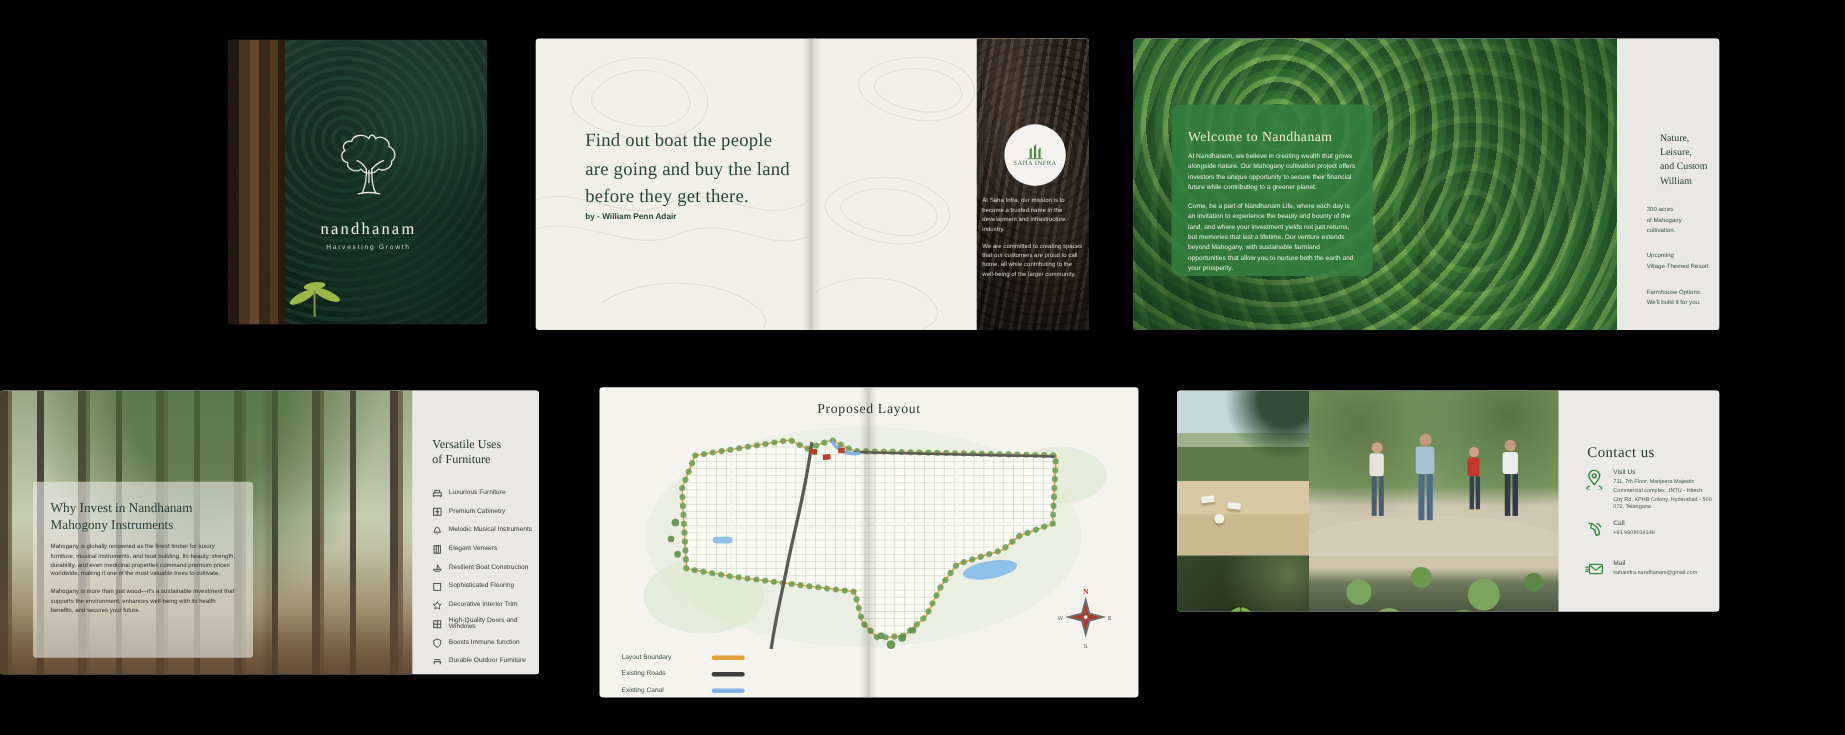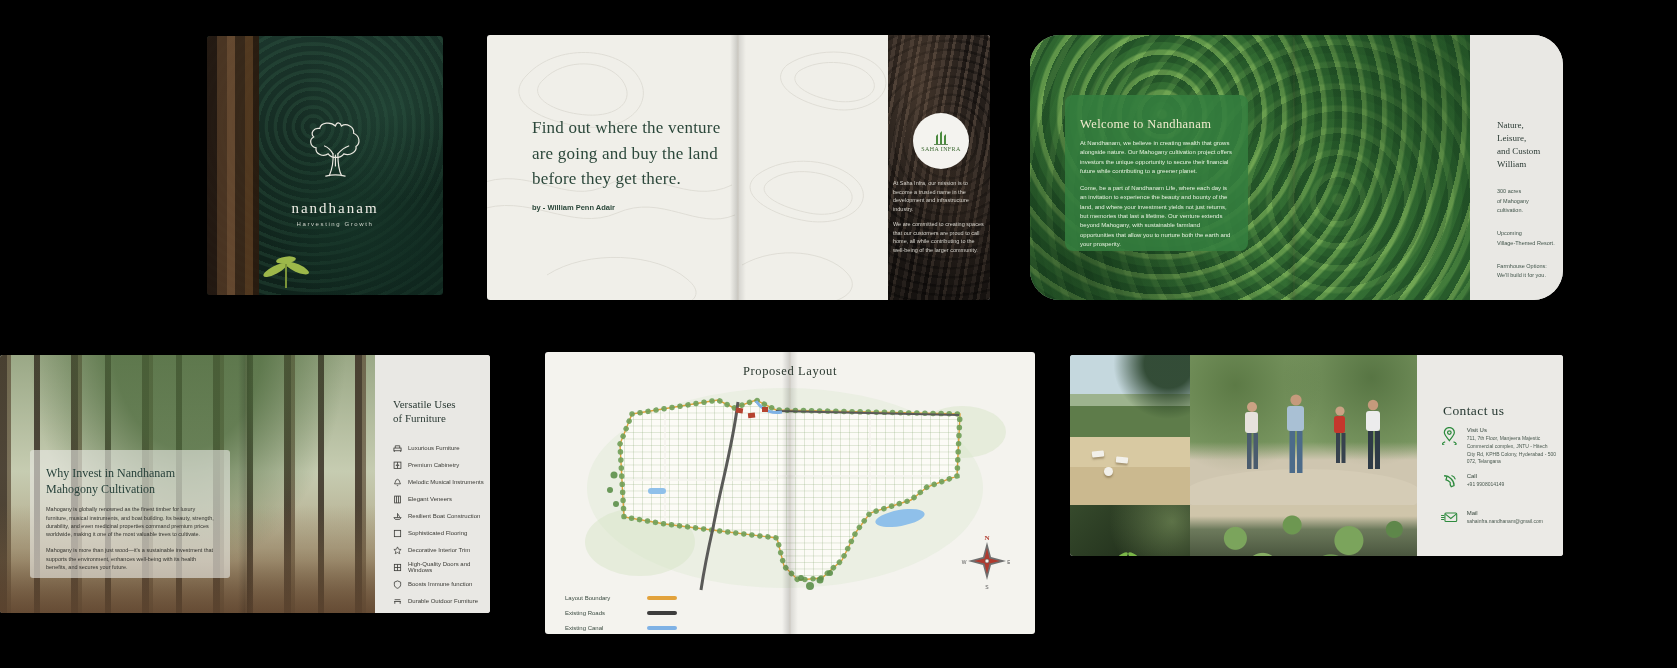--- a/index.html
+++ b/index.html
@@ -24,63 +24,63 @@
   #cover .logo-block{left:50%;top:84px;transform:translateX(calc(-50% + 10px));text-align:center;color:#eceae2;}
   #cover .brand{font-size:15px;letter-spacing:2px;margin-top:18px;color:#efede6;}
   #cover .tagline{font-size:6px;letter-spacing:1.6px;margin-top:4px;color:#cfd4cb;}
   #cover .plant{left:50px;top:212px;}
 
   
   #quote{left:487px;top:35px;width:503px;height:265px;background:#f0efe9;}
   #quote .topo{left:0;top:0;}
   #quote .quote-block{left:45px;top:80px;width:190px;}
   #quote .quote-text{font-size:17px;line-height:1.5;color:#2b473a;letter-spacing:.2px;}
-  #quote .quote-attr{font-size:7.5px;font-weight:bold;color:#2b473a;margin-top:11px;}
+  #quote .quote-attr{font-size:7.5px;font-weight:bold;color:#2b473a;}
   #quote .bark{left:401px;top:0;width:102px;height:265px;
     background:
       linear-gradient(180deg,rgba(0,0,0,0) 40%,rgba(0,0,0,.4) 100%),
       radial-gradient(ellipse at 30% 18%, rgba(125,98,76,.35), transparent 50%),
       radial-gradient(ellipse at 72% 62%, rgba(92,72,56,.3), transparent 46%),
       repeating-radial-gradient(circle at 60% 40%, rgba(0,0,0,.3) 0 2px, rgba(0,0,0,0) 3px 9px),
       repeating-linear-gradient(100deg,#241e1a 0 6px,#3a312b 6px 10px,#1c1714 10px 14px,#453a32 14px 17px);}
   .saha-circle{left:25px;top:78px;width:56px;height:56px;border-radius:50%;background:#f4f3ef;
     display:flex;flex-direction:column;align-items:center;justify-content:center;}
   .saha-name{font-size:6px;letter-spacing:.4px;color:#3f6b35;font-family:"Liberation Serif",serif;margin-top:1px;}
   .bark-text{left:5px;top:144px;width:92px;color:#d6d3cc;font-size:5.5px;line-height:1.55;}
   .bark-text p{margin:0 0 7px 0;}
 
   
-  #welcome{left:1030px;top:35px;width:533px;height:265px;background:#e9e8e4;border-radius:30px;}
+  #welcome{left:1030px;top:35px;width:533px;height:265px;background:#e9e8e4;}
   #welcome .aerial{left:0;top:0;width:440px;height:265px;
     background:
       radial-gradient(circle at 12% 88%, rgba(12,40,18,.55), transparent 40%),
       radial-gradient(circle at 92% 8%, rgba(18,55,24,.45), transparent 45%),
       repeating-radial-gradient(circle at 30% 30%, rgba(140,190,95,.5) 0 4px, rgba(52,110,50,.55) 6px 12px, rgba(30,75,35,.5) 13px 20px),
       repeating-radial-gradient(circle at 70% 62%, rgba(120,170,85,.45) 0 5px, rgba(45,100,45,.5) 7px 14px, rgba(25,65,30,.45) 15px 22px),
       #357238;}
   #welcome .overlay{left:35px;top:60px;width:183px;height:156px;border-radius:8px;
     background:rgba(52,126,63,.88);padding:22px 13px 10px 15px;box-sizing:border-box;}
   #welcome .overlay h2{margin:0 0 7px 0;font-size:12.5px;font-weight:normal;color:#f1ebcf;letter-spacing:.4px;}
   #welcome .overlay p{margin:0 0 8px 0;font-size:6px;line-height:1.55;color:#e6f1df;}
   #welcome .nl-panel{left:440px;top:0;width:93px;height:265px;background:#e9e8e4;box-sizing:border-box;
     padding:84px 8px 0 27px;}
-  .nl-head{font-size:9px;line-height:1.45;color:#2c3b35;}
+  .nl-head{font-size:9px;line-height:1.45;color:#2c3b35;margin-left:12px;}
   .nl-items{margin-top:16px;}
   .nl-item{margin-bottom:14px;font-size:5.5px;line-height:1.7;color:#41544a;}
 
   
   #invest{left:0;top:355px;width:490px;height:258px;background:#e9e8e4;}
   #invest .forest{left:0;top:0;width:375px;height:258px;
     background:
       linear-gradient(180deg, rgba(0,0,0,0) 0 58%, rgba(122,96,66,.35) 80%, rgba(96,70,48,.8) 100%),
       radial-gradient(ellipse at 50% -5%, rgba(74,104,58,.75) 0 28%, rgba(74,104,58,0) 60%),
       repeating-linear-gradient(90deg, rgba(58,46,34,.85) 0 7px, rgba(92,76,54,.7) 7px 11px, rgba(58,46,34,0) 11px 34px, rgba(47,38,28,.8) 34px 40px, rgba(58,46,34,0) 40px 71px),
       linear-gradient(180deg,#9aa886 0%,#c6ccb1 45%,#b3a98b 75%,#7d6448 100%);}
-  #invest .invest-overlay{left:30px;top:83px;width:200px;height:128px;border-radius:3px;
-    background:rgba(233,233,227,.62);padding:15px 14px 14px 16px;box-sizing:border-box;margin-top:12px;}
+  #invest .invest-overlay{left:30px;top:83px;width:200px;height:160px;border-radius:3px;
+    background:rgba(233,233,227,.62);padding:15px 14px 14px 16px;box-sizing:border-box;}
   .invest-head{font-size:12px;line-height:1.35;color:#27413a;}
   .invest-overlay p{margin:8px 0 0 0;font-size:5.5px;line-height:1.5;color:#33332e;}
   #invest .panel-uses{left:375px;top:0;width:115px;height:258px;background:#e9e8e4;box-sizing:border-box;
     padding:42px 6px 0 18px;}
   .uses-head{font-size:11px;line-height:1.3;color:#2c3b35;}
   .uses-list{margin-top:14px;}
   .use-row{display:flex;align-items:center;height:17px;gap:6px;}
   .use-row svg{flex:0 0 auto;}
   .use-label{font-size:6px;color:#3a3a35;}
 
@@ -177,21 +177,21 @@
         <path d="M-10,176 C40,156 85,198 130,178 C175,158 210,196 248,180"></path>
         <path d="M60,240 C100,214 170,218 200,244 C230,268 180,282 130,274"></path>
         <path d="M300,30 C330,10 380,14 395,36 C410,58 380,80 345,74 C310,68 280,48 300,30 Z"></path>
         <path d="M312,36 C334,22 372,26 384,42 C396,58 374,70 348,66 C322,62 298,48 312,36 Z"></path>
         <path d="M270,140 C300,118 350,124 370,146 C390,168 360,192 320,186 C282,180 248,158 270,140 Z"></path>
         <path d="M282,146 C304,130 344,136 360,152 C376,168 352,184 322,178 C292,172 266,158 282,146 Z"></path>
         <path d="M255,230 C290,210 340,216 360,238 C380,260 340,276 300,268"></path>
       </g>
     </svg>
     <div class="abs quote-block">
-      <div class="serif quote-text">Find out where the venture are going and buy the land before they get there.</div>
+      <div class="serif quote-text">Find out boat the people are going and buy the land before they get there.</div>
       <div class="quote-attr">by - William Penn Adair</div>
     </div>
     <div class="fold" style="left:243px"></div>
     <div class="abs bark">
       <div class="abs saha-circle">
         <svg width="18" height="14" viewBox="0 0 18 14">
           <g fill="#4b8a3f">
             <polygon points="4,13 4,5 6,3 6,13"></polygon>
             <polygon points="8,13 8,2 10,0 10,13"></polygon>
             <polygon points="12,13 12,5 14,3 14,13"></polygon>
@@ -236,21 +236,21 @@
       </div>
     </div>
   </div>
 
   <div id="invest" class="spread">
     <div class="abs forest"></div>
     <div class="fold" style="left:238px"></div>
     <div class="abs invest-overlay">
       <div class="serif invest-head">
         <span style="display:block">Why Invest in Nandhanam</span>
-        <span style="display:block">Mahogony Cultivation</span>
+        <span style="display:block">Mahogony Instruments</span>
       </div>
       <p>Mahogany is globally renowned as the finest timber for luxury furniture, musical instruments, and boat building. Its beauty, strength, durability, and even medicinal properties command premium prices worldwide, making it one of the most valuable trees to cultivate.</p>
       <p>Mahogany is more than just wood—it's a sustainable investment that supports the environment, enhances well-being with its health benefits, and secures your future.</p>
     </div>
     <div class="abs panel-uses">
       <div class="serif uses-head">
         <span style="display:block">Versatile Uses</span>
         <span style="display:block">of Furniture</span>
       </div>
       <div class="uses-list">

